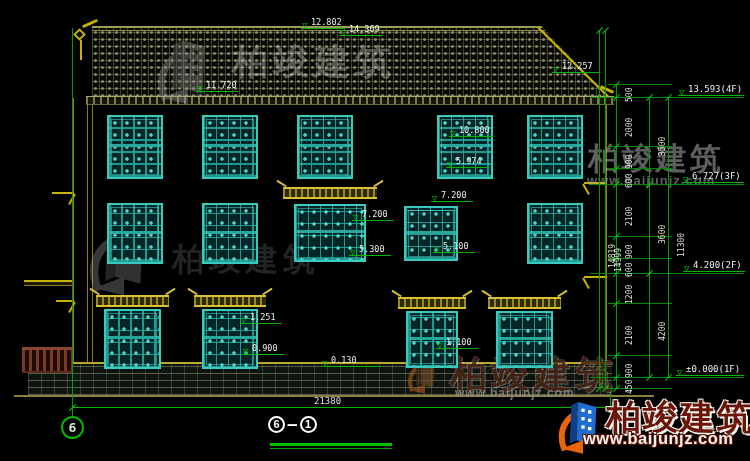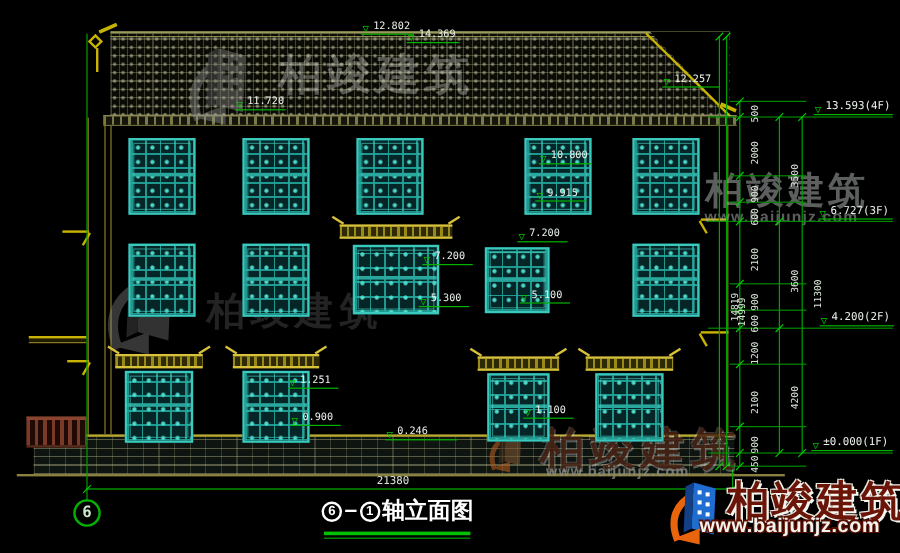--- a/index.html
+++ b/index.html
@@ -142,21 +142,20 @@
   <div class="vline" style="left:610px;top:388px;height:24px;"></div>
   <div class="tick" style="left:68px;top:407px;"></div>
   <div class="tick" style="left:606px;top:407px;"></div>
   <div class="dimtxt" style="left:314px;top:396px;font-size:9px;">21380</div>
 
   <div class="axis-bubble">6</div>
   <div class="title">
     <span class="circ">6</span>
     <span>–</span>
     <span class="circ">1</span>
-    <span>轴立面图</span>
   </div>
   <div class="title-underline1"></div>
   <div class="title-underline2"></div>
 
   <svg class="logo" style="left:148px;top:34px;width:80px;height:74px;opacity:.4;" viewBox="0 0 60 72">
     <path d="M8,64 Q-4,34 24,18" stroke="#9a9a9a" fill="none" stroke-width="7"></path>
     <polygon points="24,6 46,12 44,58 22,52" fill="#8f8f8f"></polygon>
     <polygon points="16,10 24,6 22,52 14,56" fill="#666"></polygon>
     <polygon points="4,62 30,52 30,68" fill="#9a9a9a"></polygon>
     <g fill="#222">
@@ -257,21 +256,21 @@
           <span class="tri">▽</span>
         </span>
       </div>
       <div class="em" style="left: 449px; top: 125px;">
         <span class="lbl">10.800</span>
         <span class="ln" style="width:44px">
           <span class="tri">▽</span>
         </span>
       </div>
       <div class="em" style="left: 446px; top: 156px;">
-        <span class="lbl">9.915</span>
+        <span class="lbl">5.974</span>
         <span class="ln" style="width:42px">
           <span class="tri">▽</span>
         </span>
       </div>
       <div class="em" style="left: 352px; top: 209px;">
         <span class="lbl">7.200</span>
         <span class="ln" style="width:42px">
           <span class="tri">▽</span>
         </span>
       </div>
@@ -305,21 +304,21 @@
           <span class="tri">▽</span>
         </span>
       </div>
       <div class="em" style="left: 436px; top: 337px;">
         <span class="lbl">1.100</span>
         <span class="ln" style="width:42px">
           <span class="tri">▽</span>
         </span>
       </div>
       <div class="em" style="left: 321px; top: 355px;">
-        <span class="lbl">0.246</span>
+        <span class="lbl">0.130</span>
         <span class="ln" style="width:60px">
           <span class="tri">▽</span>
         </span>
       </div>
       <div class="em fm" style="left: 678px; top: 84px;">
         <span class="lbl">13.593(4F)</span>
         <span class="ln" style="width:66px">
           <span class="tri">▽</span>
         </span>
       </div>

